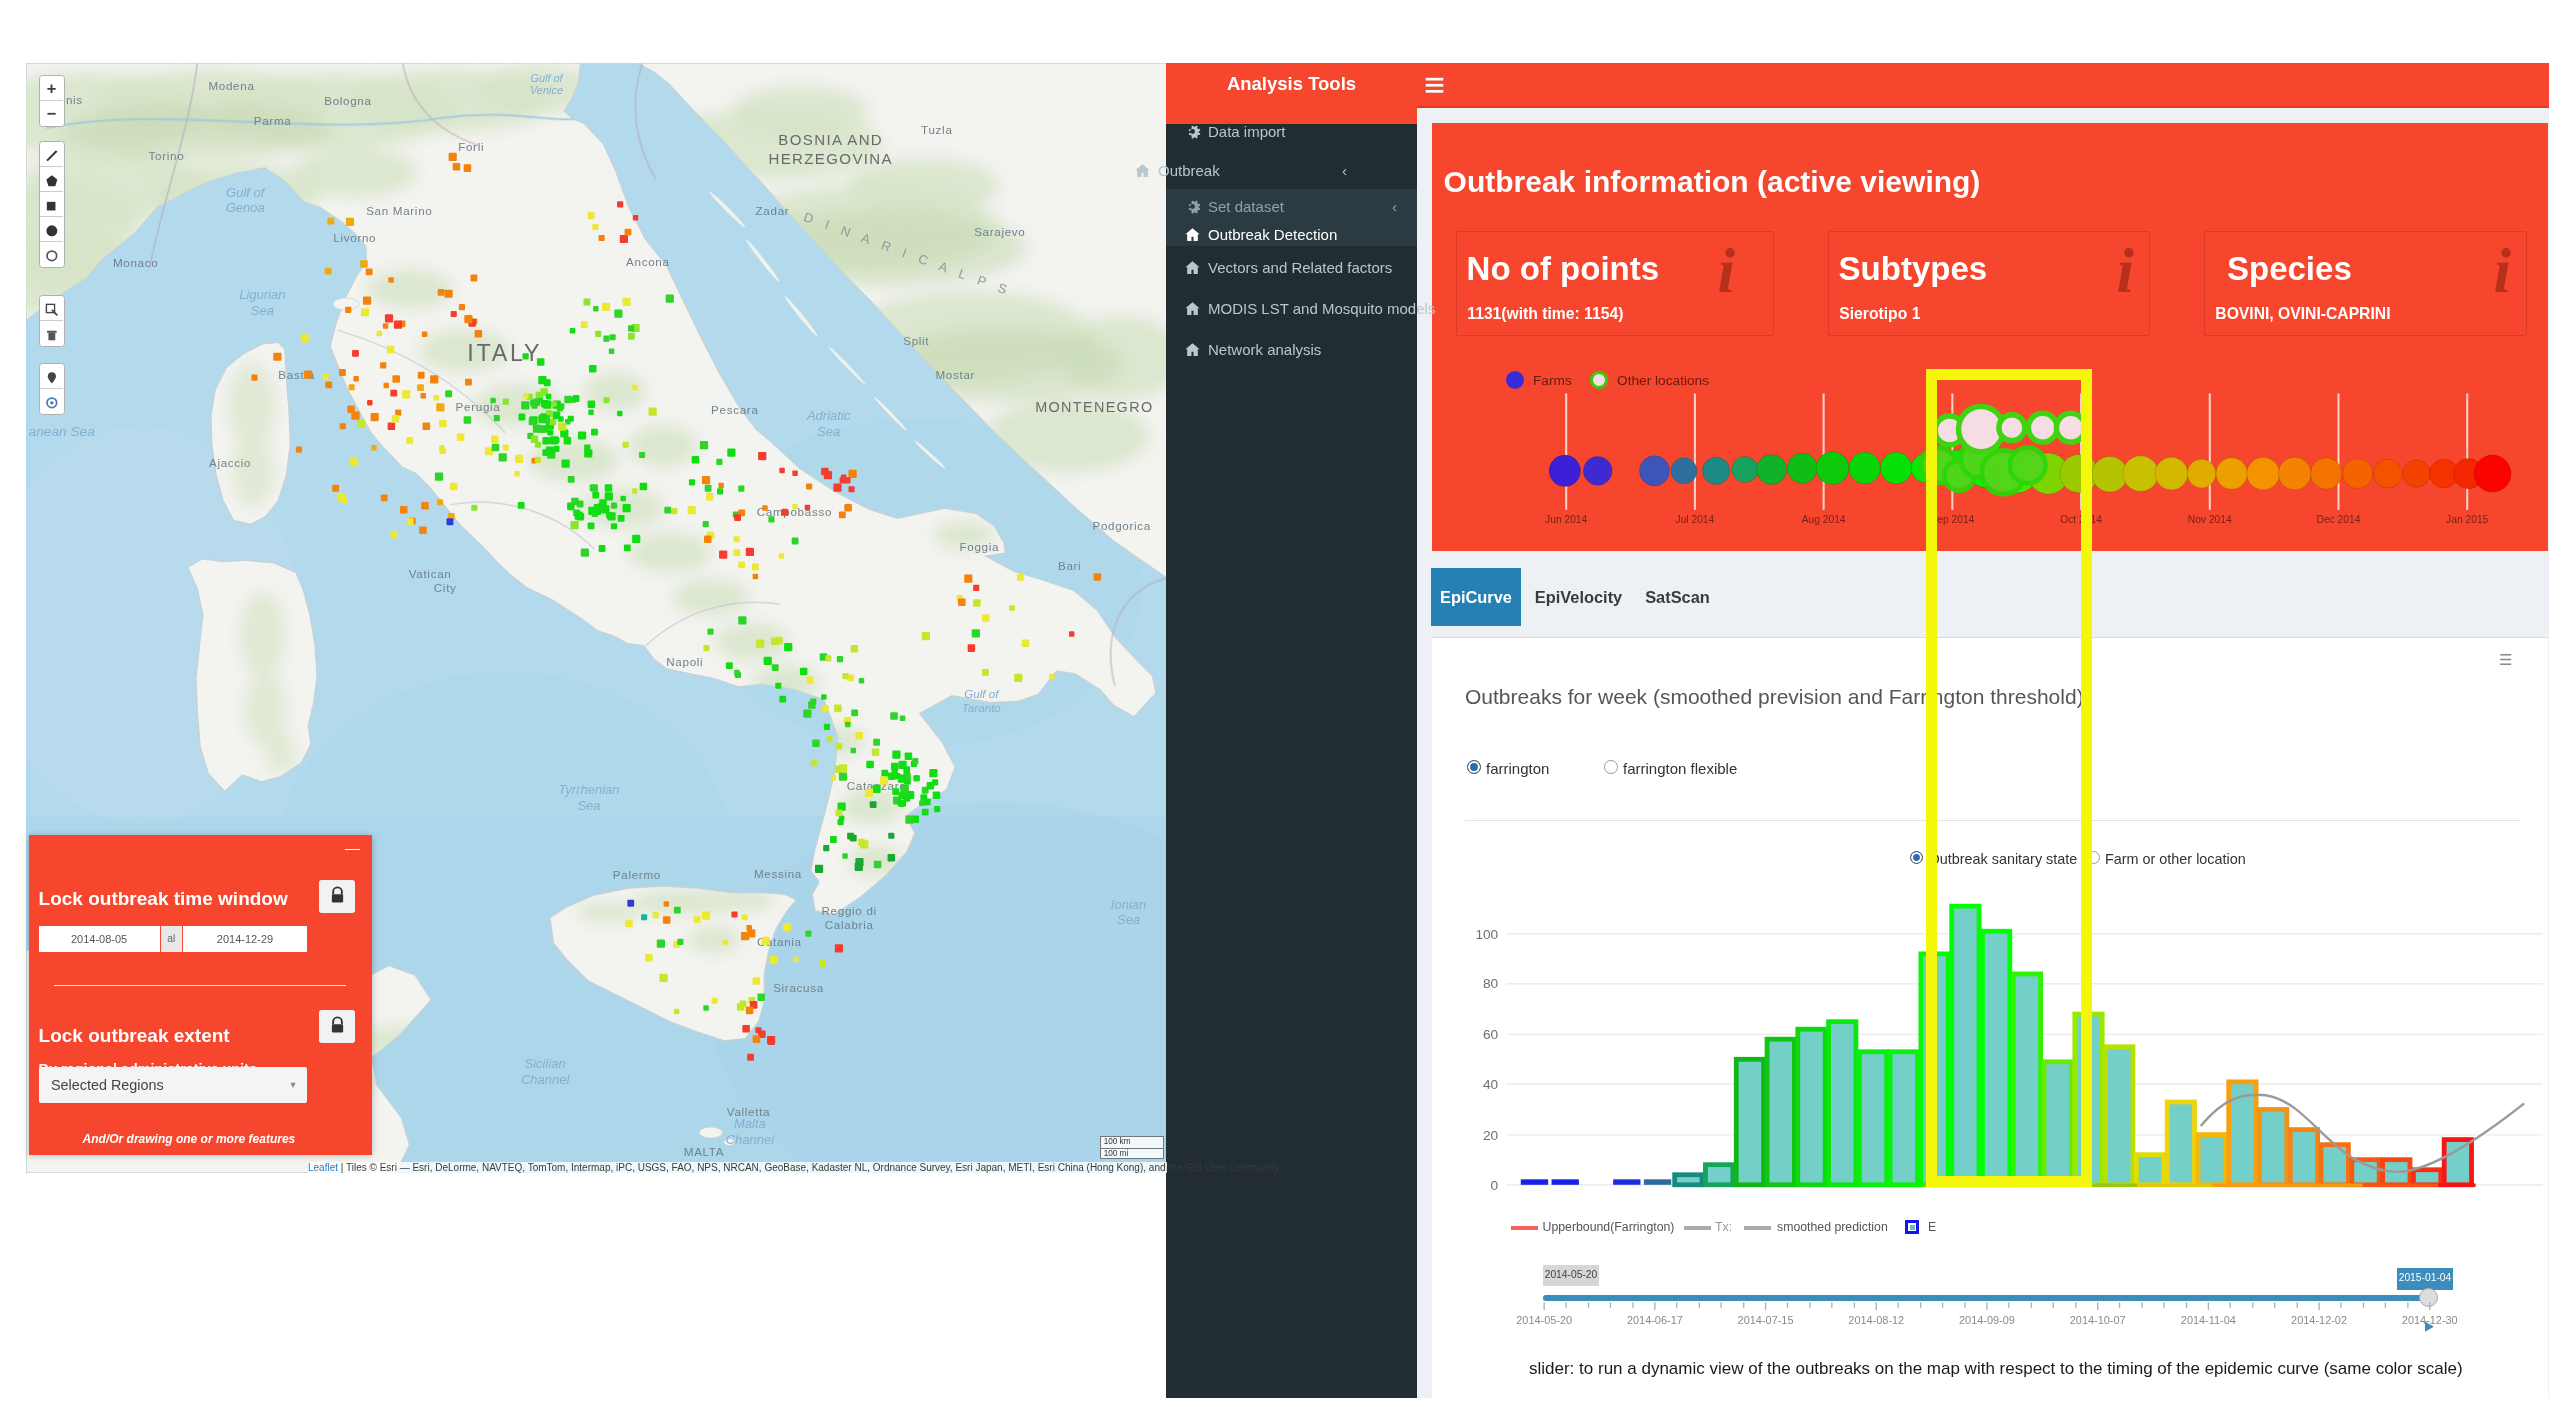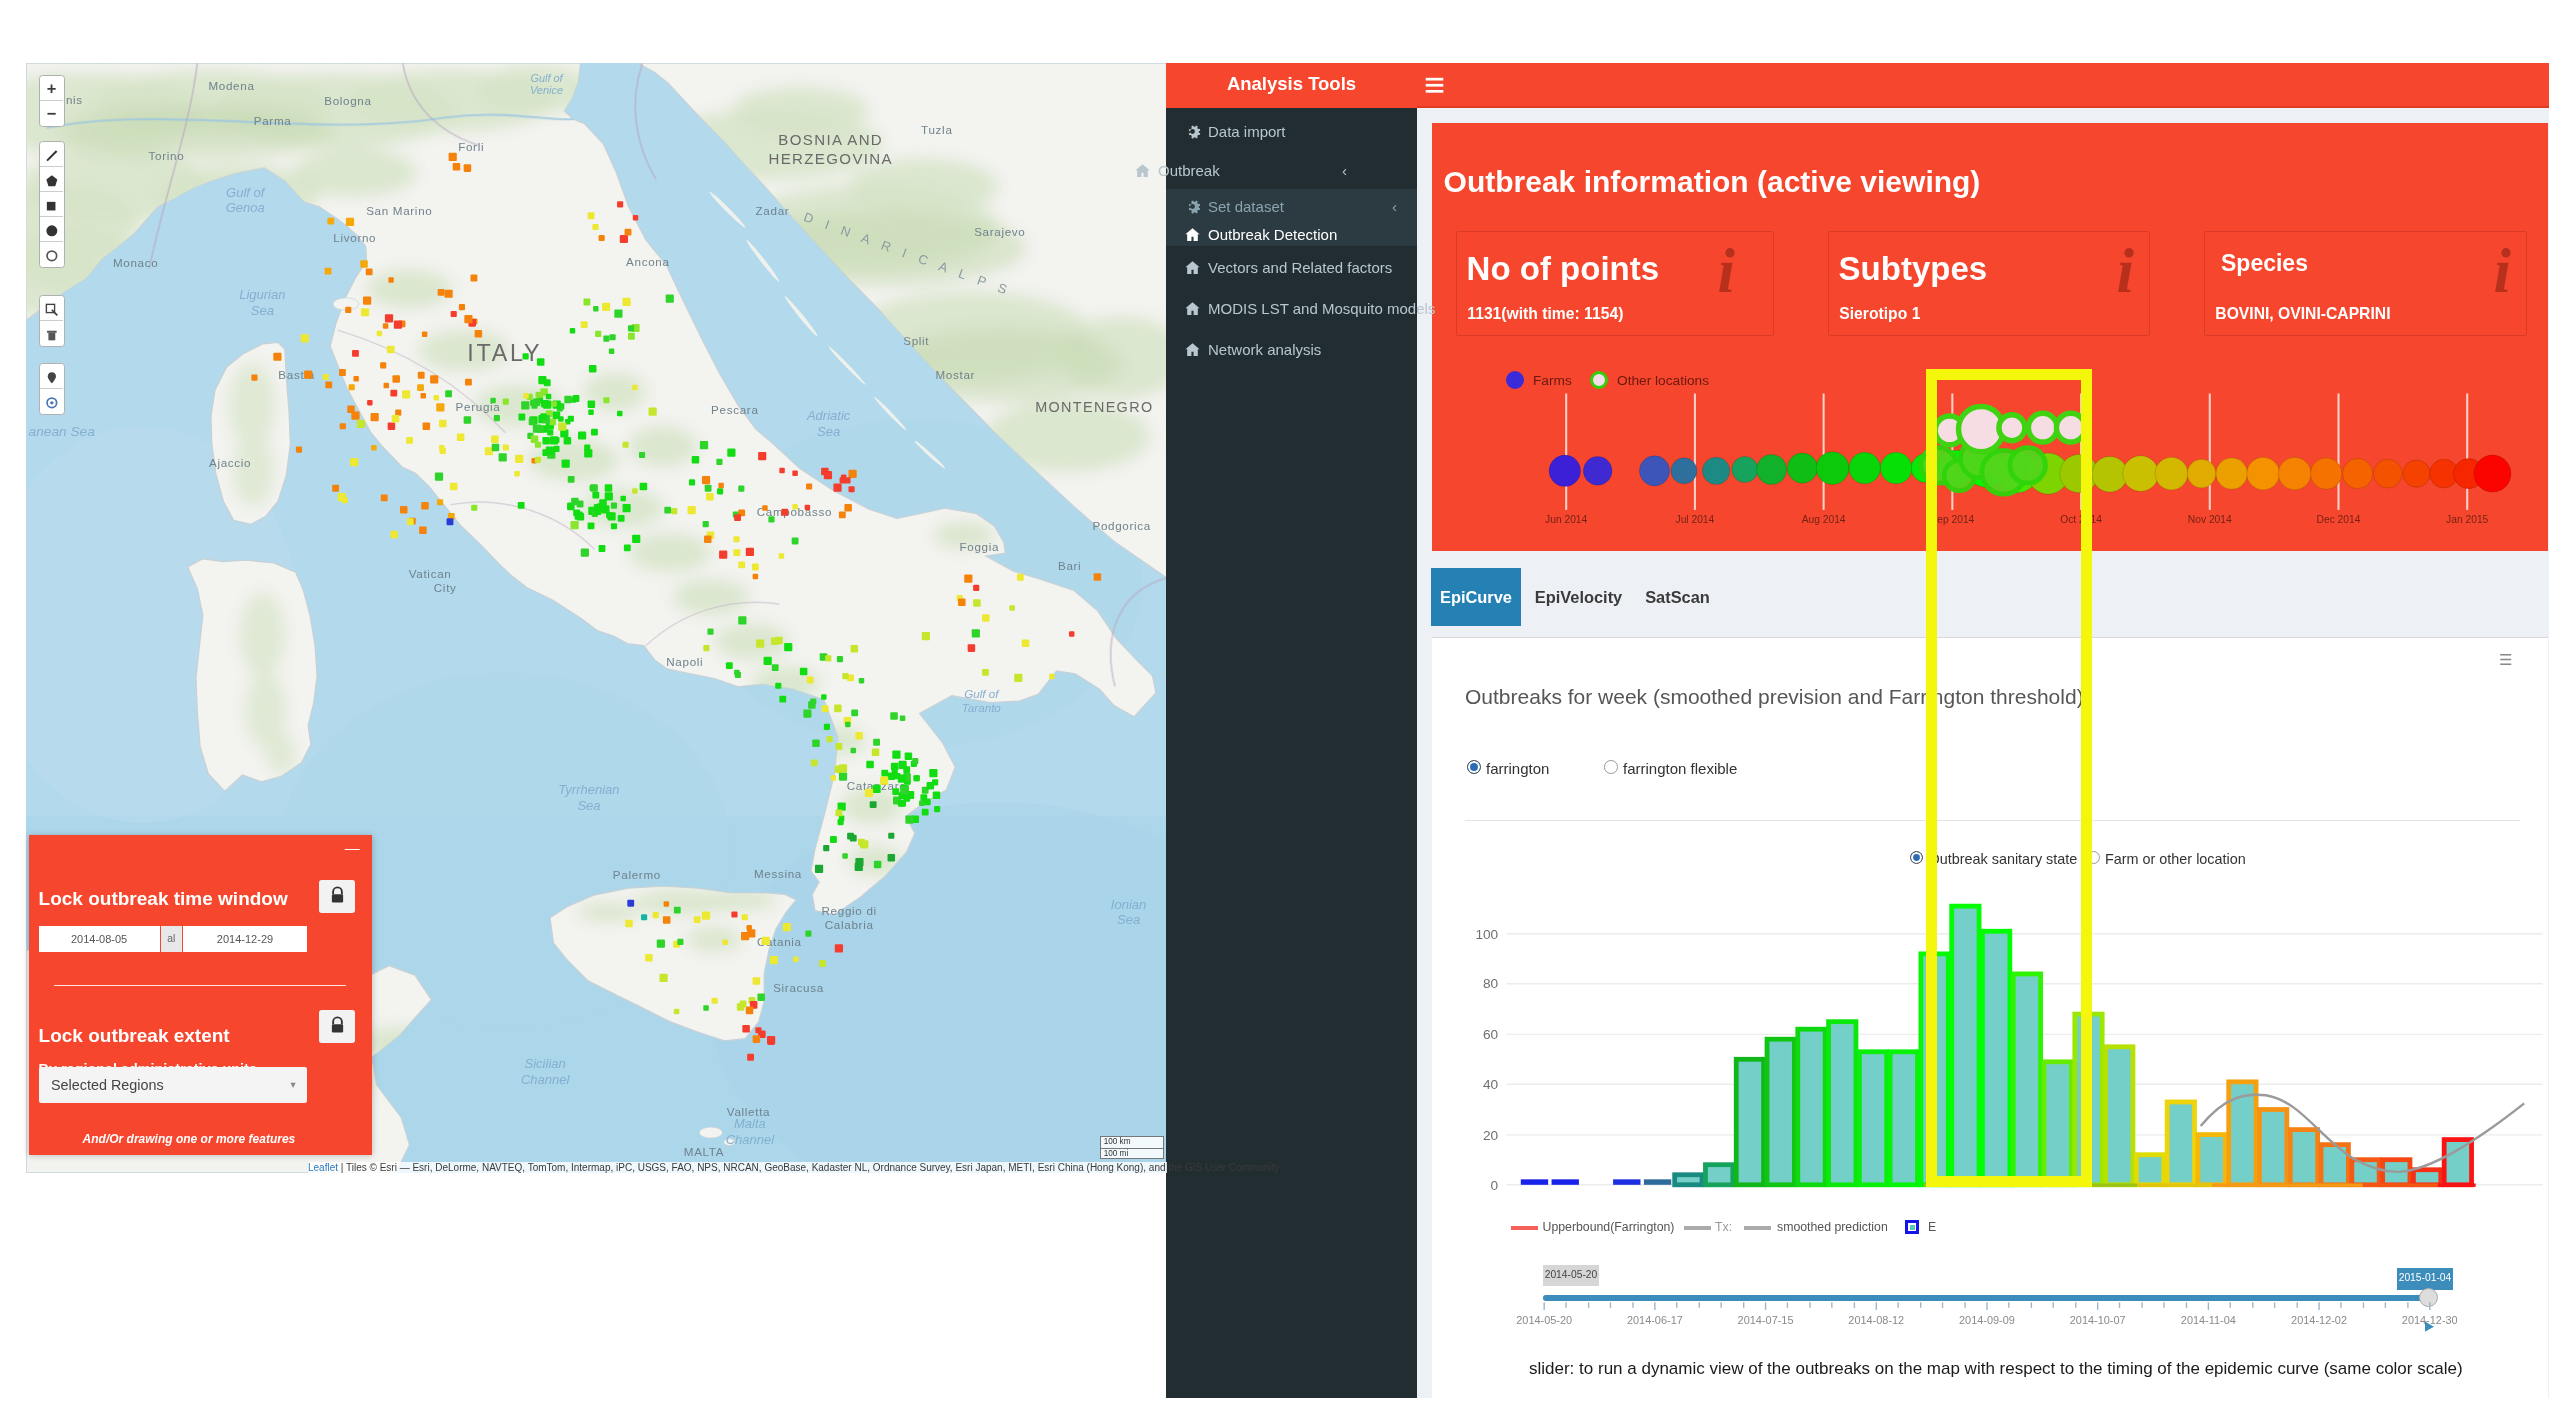--- a/index.html
+++ b/index.html
@@ -665,21 +665,21 @@
 <div style="position:absolute;left:9.6px;top:232px;width:268px;height:36px;background:#f4f4f4;border-radius:2.1px;color:#444;font-size:14.4px;line-height:36px;padding-left:12.3px;">Selected Regions<span style="position:absolute;right:11px;color:#888;font-size:10.3px;">▾</span></div>
 <div class="nw" style="position:absolute;left:9.6px;top:297px;font-size:12px;font-weight:bold;font-style:italic;margin-left:44px;">And/Or drawing one or more features</div>
 </div>
     <div class="abs nw" style="left:308px;top:1162px;width:859px;height:11px;background:rgba(255,255,255,0.8);font-size:10px;color:#3a3a3a;text-align:right;line-height:11px;z-index:6;"><span style="color:#2a7bc0;">Leaflet</span> | Tiles © Esri — Esri, DeLorme, NAVTEQ, TomTom, Intermap, iPC, USGS, FAO, NPS, NRCAN, GeoBase, Kadaster NL, Ordnance Survey, Esri Japan, METI, Esri China (Hong Kong), and the GIS User Community&nbsp;</div>
     <div class="abs" style="left:1100px;top:1136px;width:64px;height:23px;z-index:6;">
 <div style="position:absolute;left:0;top:0;width:64px;height:11.6px;background:rgba(255,255,255,0.85);border:1.4px solid #777;border-bottom:none;font-size:8.2px;color:#333;padding-left:2.7px;line-height:10.3px;">100 km</div>
 <div style="position:absolute;left:0;top:11.6px;width:64px;height:11.6px;background:rgba(255,255,255,0.85);border:1.4px solid #777;font-size:8.2px;color:#333;padding-left:2.7px;line-height:9px;">100 mi</div>
     </div>
     <div class="abs" style="left:1166px;top:63px;width:251px;height:1335px;background:#222d32;z-index:3;"></div>
     <div class="abs" style="left:1166px;top:189px;width:251px;height:57px;background:#2c3b41;z-index:4;"></div>
-    <div class="abs" style="left:1166px;top:63px;width:251px;height:45px;background:#f6462d;color:#fff;font-size:18.5px;font-weight:bold;text-align:center;line-height:42px;z-index:4;">Analysis Tools</div>
+    <div class="abs" style="left:1166px;top:63px;width:251px;height:61px;background:#f6462d;color:#fff;font-size:18.5px;font-weight:bold;text-align:center;line-height:42px;z-index:4;">Analysis Tools</div>
     <div class="abs" style="left:1166px;top:122px;width:251px;height:25px;color:#b8c7ce;z-index:6;">
       <span style="position:absolute;left:18px;top:0.7px;"><svg viewBox="0 0 24 24" width="17" height="17">
           <path fill="#b8c7ce" d="M12 8.5a3.5 3.5 0 1 0 0 7 3.5 3.5 0 0 0 0-7zm8.9 5.1 2.1.9-.9 2.6-2.3-.2-1.2 1.5.9 2.1-2.3 1.4-1.5-1.8-1.7.2-1.5 1.8-2.3-1.4.9-2.1-1.2-1.5-2.3.2-.9-2.6 2.1-.9v-1.9l-2.1-.9.9-2.6 2.3.2 1.2-1.5-.9-2.1 2.3-1.4 1.5 1.8 1.7-.2 1.5-1.8 2.3 1.4-.9 2.1 1.2 1.5 2.3-.2.9 2.6-2.1.9z"></path>
         </svg></span>
       <span class="nw" style="position:absolute;left:42px;top:1.4px;font-size:15px;">Data import</span>
     </div>
     <div class="abs" style="left:1116px;top:161px;width:263px;height:25px;color:#b8c7ce;z-index:6;">
       <span style="position:absolute;left:18px;top:0.7px;"><svg viewBox="0 0 24 24" width="17" height="17">
           <path fill="#b8c7ce" d="M12 3 2 11.5h2.5V21h6v-6h3v6h6v-9.5H22z"></path>
         </svg></span>
@@ -731,21 +731,21 @@
 <div class="nw" style="position:absolute;left:9.6px;top:18px;font-size:33px;font-weight:bold;color:#fff;">No of points</div>
 <div class="nw" style="position:absolute;left:10.3px;top:73px;font-size:15.7px;font-weight:bold;color:#fff;">1131(with time: 1154)</div>
 <div style="position:absolute;right:38px;top:2.7px;font-family:'Liberation Serif',serif;font-weight:bold;font-style:italic;font-size:63px;color:rgba(120,25,12,0.5);">i</div>
 </div>
       <div style="position:absolute;left:396px;top:108px;width:322px;height:105px;border:1.4px solid rgba(170,40,25,0.35);border-radius:2.1px;">
 <div class="nw" style="position:absolute;left:9.6px;top:18px;font-size:33px;font-weight:bold;color:#fff;">Subtypes</div>
 <div class="nw" style="position:absolute;left:10.3px;top:73px;font-size:15.7px;font-weight:bold;color:#fff;">Sierotipo 1</div>
 <div style="position:absolute;right:15px;top:2.7px;font-family:'Liberation Serif',serif;font-weight:bold;font-style:italic;font-size:63px;color:rgba(120,25,12,0.5);">i</div>
 </div>
       <div style="position:absolute;left:772px;top:108px;width:323px;height:105px;border:1.4px solid rgba(170,40,25,0.35);border-radius:2.1px;">
-<div class="nw" style="position:absolute;left:16px;top:18px;font-size:23px;font-weight:bold;color:#fff;">Species</div>
+<div class="nw" style="position:absolute;left:22px;top:18px;font-size:33px;font-weight:bold;color:#fff;">Species</div>
 <div class="nw" style="position:absolute;left:10.3px;top:73px;font-size:15.7px;font-weight:bold;color:#fff;">BOVINI, OVINI-CAPRINI</div>
 <div style="position:absolute;right:15px;top:2.7px;font-family:'Liberation Serif',serif;font-weight:bold;font-style:italic;font-size:63px;color:rgba(120,25,12,0.5);">i</div>
 </div>
       <div style="position:absolute;left:74px;top:248px;height:19px;">
 <span style="position:absolute;left:0;top:0;width:18px;height:18px;border-radius:50%;background:#3b2ad8;"></span>
 <span class="nw" style="position:absolute;left:27px;top:2.1px;font-size:13.7px;color:rgba(70,15,8,0.8);">Farms</span>
 <span style="position:absolute;left:84px;top:0;width:18px;height:18px;border-radius:50%;background:#f4dfe8;border:3.4px solid #35cf0a;"></span>
 <span class="nw" style="position:absolute;left:111px;top:2.1px;font-size:13.7px;color:rgba(70,15,8,0.8);">Other locations</span>
 </div>
     </div>

